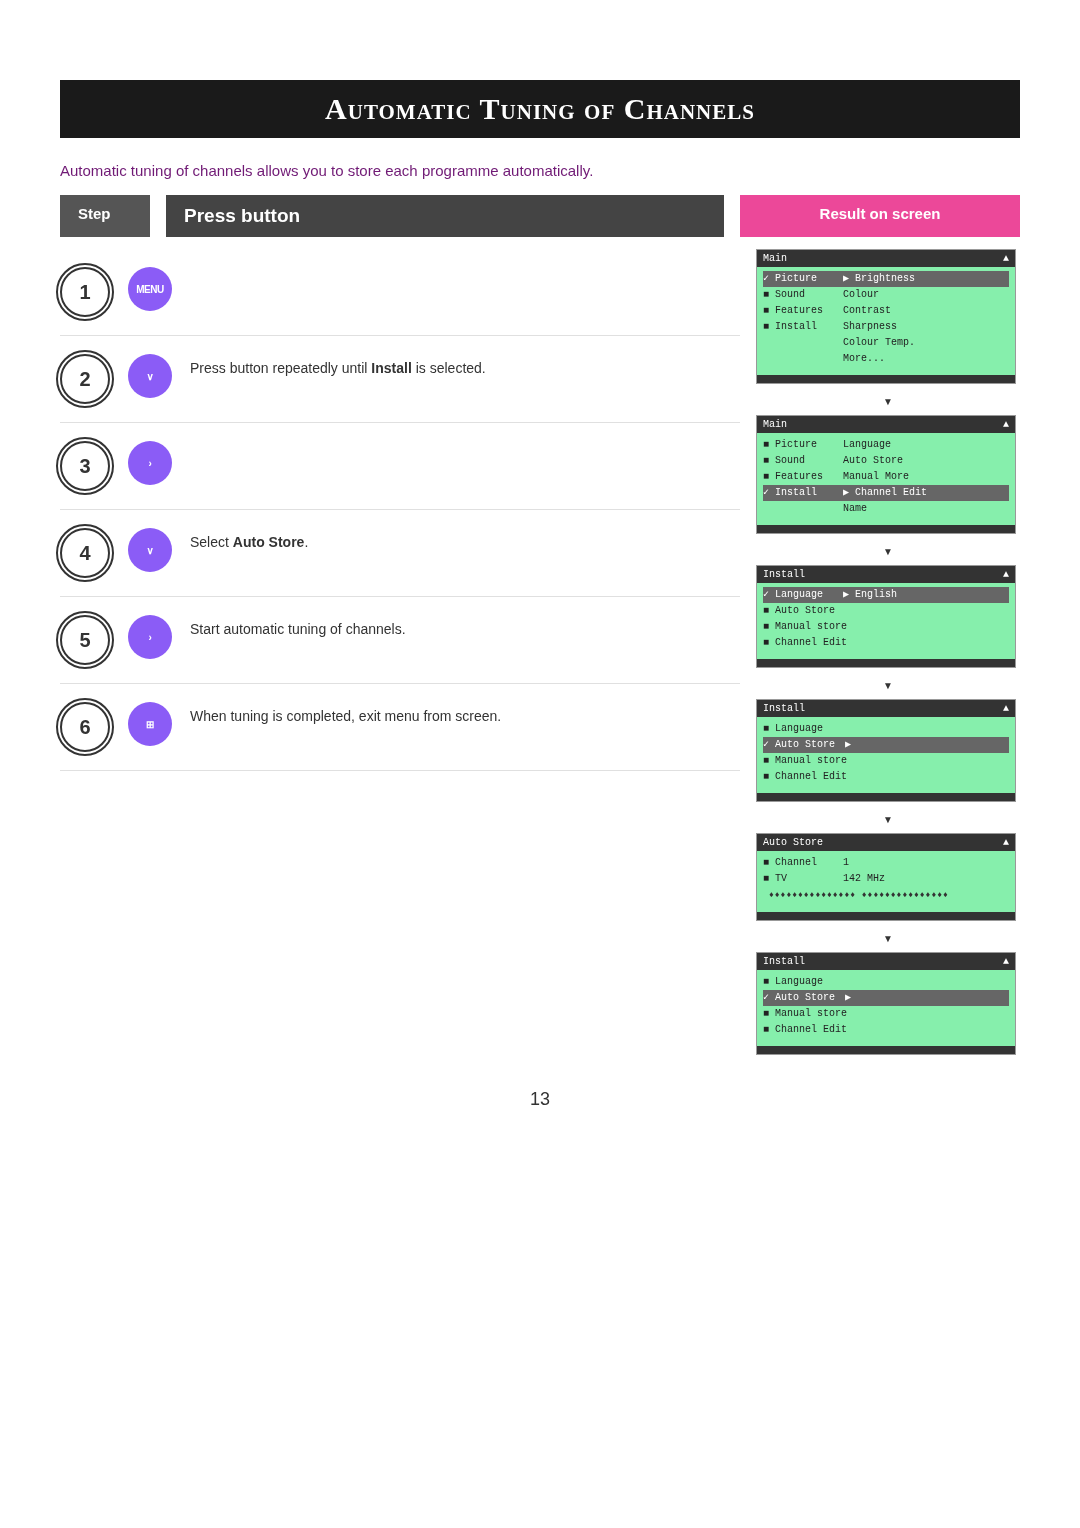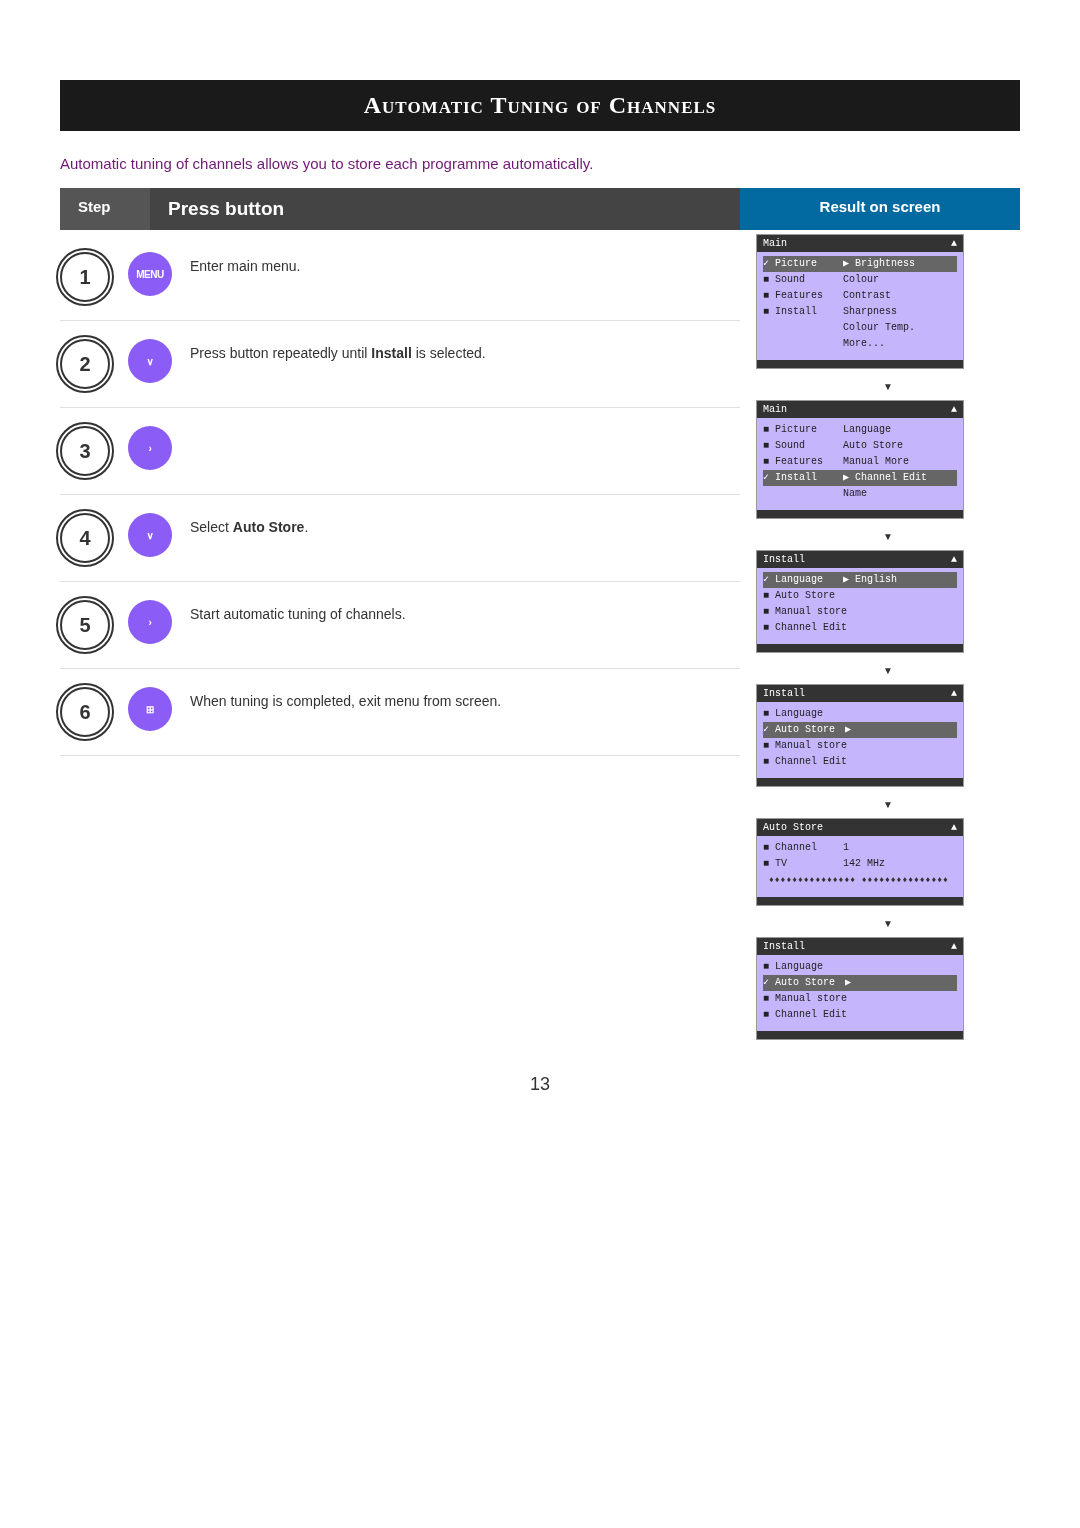--- a/index.html
+++ b/index.html
@@ -14,40 +14,40 @@
       padding: 80px 60px 60px 60px;
       color: #222;
     }
 
     .page-title {
       background: #1a1a1a;
       color: #fff;
       width: 100%;
       text-align: center;
       padding: 12px 20px;
-      font-size: 24px;
+      font-size: 30px;
       font-weight: bold;
       letter-spacing: 1px;
       margin-bottom: 24px;
       font-variant: small-caps;
       font-family: Georgia, serif;
     }
 
     .subtitle {
       font-size: 15px;
       color: #701a75;
       margin-bottom: 16px;
       align-self: flex-start;
     }
 
     .header-row {
       display: flex;
       width: 100%;
-      margin-bottom: 4px;
-      gap: 0;
+      margin-bottom: 12px;
+      gap: 16px;
     }
 
     .header-step {
       background: #555;
       color: #fff;
       font-weight: bold;
       font-size: 15px;
       padding: 10px 18px;
       min-width: 90px;
     }
@@ -55,21 +55,21 @@
     .header-press {
       background: #444;
       color: #fff;
       font-weight: bold;
       font-size: 19px;
       padding: 10px 18px;
       flex: 1;
     }
 
     .header-result {
-      background: #0369a1;
+      background: #ec4899;
       color: #fff;
       font-weight: bold;
       font-size: 15px;
       padding: 10px 18px;
       min-width: 280px;
       text-align: center;
     }
 
     .steps-area {
       width: 100%;
@@ -146,22 +146,22 @@
       line-height: 1.5;
       flex: 1;
       padding-top: 4px;
     }
 
     .step-text strong { font-weight: bold; }
 
     
     .screen {
       border: 1.5px solid #999;
-      background: #c4b5fd;
-      width: 208px;
+      background: #86efac;
+      width: 260px;
       font-family: 'Courier New', monospace;
       font-size: 10px;
       color: #222;
       margin-bottom: 4px;
     }
 
     .screen-header {
       background: #333;
       color: #fff;
       padding: 3px 6px;
@@ -228,21 +228,20 @@
   <div class="header-step">Step</div>
   <div class="header-press">Press button</div>
   <div class="header-result">Result on screen</div>
 </div>
 
 <div class="steps-area">
   <div class="left-col" id="left-col">
       <div class="step-row">
         <div class="step-number">1</div>
         <div class="btn-round btn-menu">MENU</div>
-        <div class="step-text">Enter main menu.</div>
       </div>
       <div class="step-row">
         <div class="step-number">2</div>
         <div class="btn-round btn-menu">∨</div>
         <div class="step-text">Press button repeatedly until <strong>Install</strong> is selected.</div>
       </div>
       <div class="step-row">
         <div class="step-number">3</div>
         <div class="btn-round btn-menu">›</div>
       </div>

